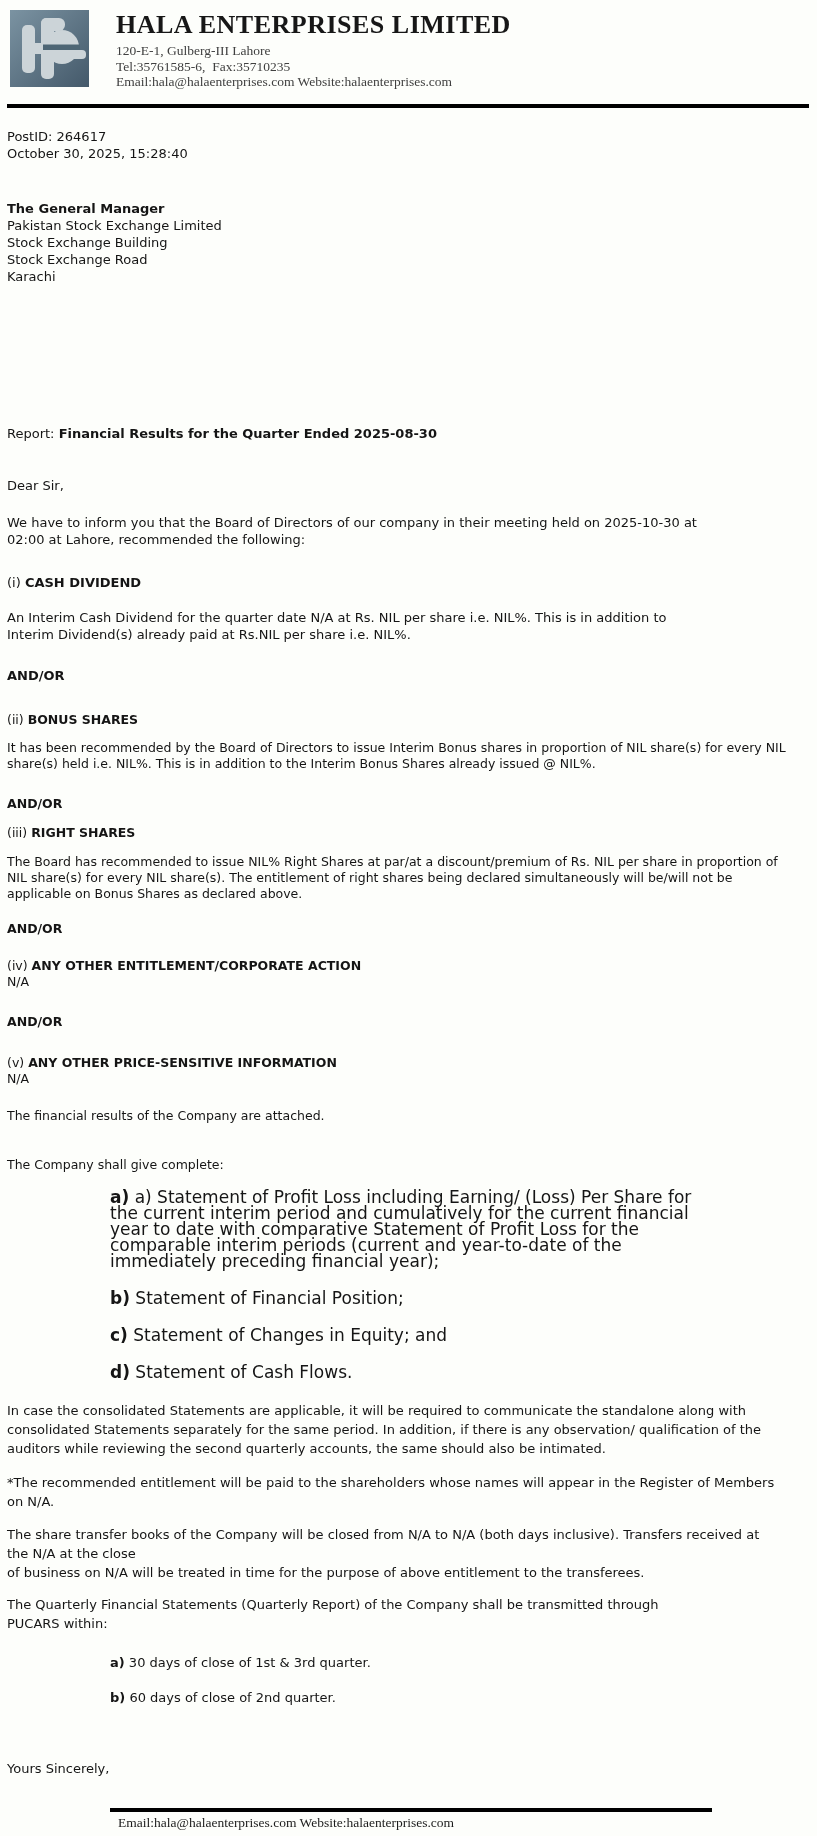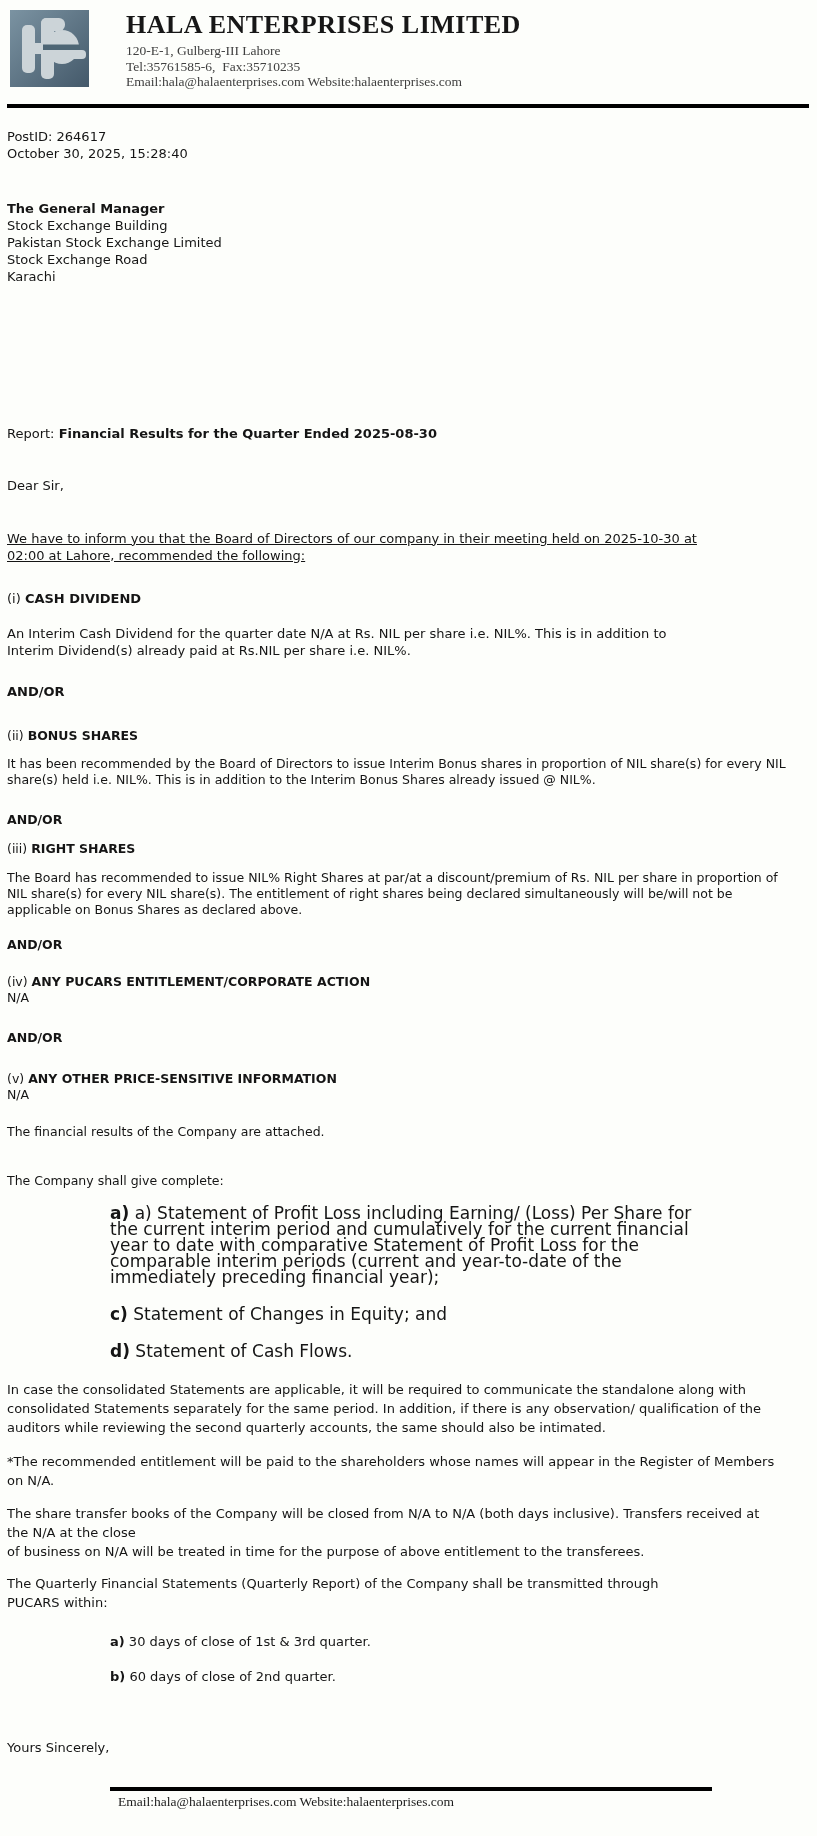--- a/index.html
+++ b/index.html
@@ -6,39 +6,39 @@
   body{
     width:817px;height:1836px;
     background:#fdfefb;
     color:#151515;
     font-family:"DejaVu Sans",sans-serif;
     overflow:hidden;
   }
   .page{padding:8px 7px 0 7px;}
 
   
-  .letterhead{display:flex;align-items:flex-start;gap:10px;}
+  .letterhead{display:flex;align-items:flex-start;}
   .logo-box{width:79px;height:77px;margin:2px 0 0 3px;flex:0 0 auto;}
   .head-text{margin-left:27px;font-family:"Liberation Serif",serif;}
   .company-title{font-size:26px;font-weight:bold;letter-spacing:.5px;margin:2px 0 3px 0;color:#171717;}
   .hdr-line{font-size:13.5px;line-height:15.5px;white-space:pre-wrap;color:#404040;}
   .rule{height:4px;background:#000;border:0;margin:14px 0 0 0;width:802px;}
 
   
   .zone-a{font-size:13px;line-height:17px;}
   .zone-b{font-size:12.5px;line-height:16px;}
   .zone-c{font-size:13px;line-height:19px;}
   .b{font-weight:bold;}
   p,div.block{margin:0;}
 
   .meta{margin-top:20px;}
   .recipient{margin-top:38px;}
   .subject{margin-top:140px;}
   .salutation{margin-top:35px;}
-  .intro{margin-top:36px;max-width:700px;text-decoration:underline;}
+  .intro{margin-top:20px;max-width:700px;}
   .h-sec-a{margin-top:26px;}
   .para-a{margin-top:18px;max-width:705px;}
   .andor-a{margin-top:24px;font-weight:bold;}
 
   .h-sec-ii{margin-top:28px;}
   .para-ii{margin-top:12px;max-width:780px;}
   .andor-b{margin-top:24px;font-weight:bold;}
   .h-sec-iii{margin-top:13px;}
   .para-iii{margin-top:13px;max-width:775px;}
   .andor-c{margin-top:19px;font-weight:bold;}
@@ -98,22 +98,22 @@
   <hr class="rule">
 
   <div class="zone-a">
     <div class="meta">
       <div>PostID: 264617</div>
       <div>October 30, 2025, 15:28:40</div>
     </div>
 
     <div class="recipient">
       <div class="b">The General Manager</div>
+      <div>Pakistan Stock Exchange Limited</div>
       <div>Stock Exchange Building</div>
-      <div>Pakistan Stock Exchange Limited</div>
       <div>Stock Exchange Road</div>
       <div>Karachi</div>
     </div>
 
     <div class="subject">
       <span>Report:</span>
       <span class="b">Financial Results for the Quarter Ended 2025-08-30</span>
     </div>
 
     <div class="salutation">Dear Sir,</div>
@@ -141,40 +141,44 @@
     <div class="h-sec-iii">
       <span>(iii)</span>
       <span class="b">RIGHT SHARES</span>
     </div>
     <p class="para-iii">The Board has recommended to issue NIL% Right Shares at par/at a discount/premium of Rs. NIL per share in proportion of NIL share(s) for every NIL share(s). The entitlement of right shares being declared simultaneously will be/will not be applicable on Bonus Shares as declared above.</p>
 
     <div class="andor-c">AND/OR</div>
 
     <div class="h-sec-iv">
       <span>(iv)</span>
-      <span class="b">ANY PUCARS ENTITLEMENT/CORPORATE ACTION</span>
+      <span class="b">ANY OTHER ENTITLEMENT/CORPORATE ACTION</span>
     </div>
     <div>N/A</div>
 
     <div class="andor-d">AND/OR</div>
 
     <div class="h-sec-v">
       <span>(v)</span>
       <span class="b">ANY OTHER PRICE-SENSITIVE INFORMATION</span>
     </div>
     <div>N/A</div>
 
     <div class="attached">The financial results of the Company are attached.</div>
 
     <div class="give-complete">The Company shall give complete:</div>
 
     <div class="stmt-list">
       <div class="stmt-item">
         <span class="b">a)</span>
         <span>a) Statement of Profit Loss including Earning/ (Loss) Per Share for the current interim period and cumulatively for the current financial year to date with comparative Statement of Profit Loss for the comparable interim periods (current and year-to-date of the immediately preceding financial year);</span>
+      </div>
+      <div class="stmt-item">
+        <span class="b">b)</span>
+        <span>Statement of Financial Position;</span>
       </div>
       <div class="stmt-item">
         <span class="b">c)</span>
         <span>Statement of Changes in Equity; and</span>
       </div>
       <div class="stmt-item">
         <span class="b">d)</span>
         <span>Statement of Cash Flows.</span>
       </div>
     </div>

